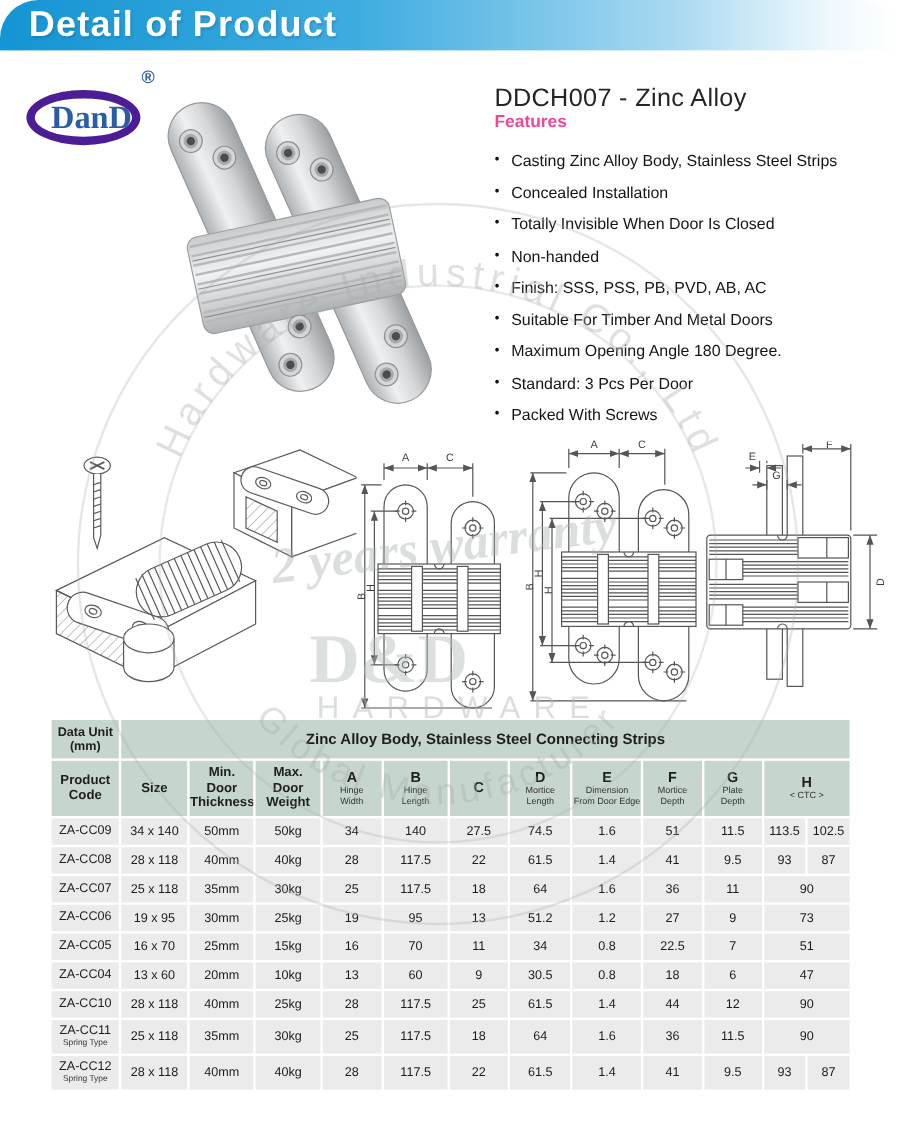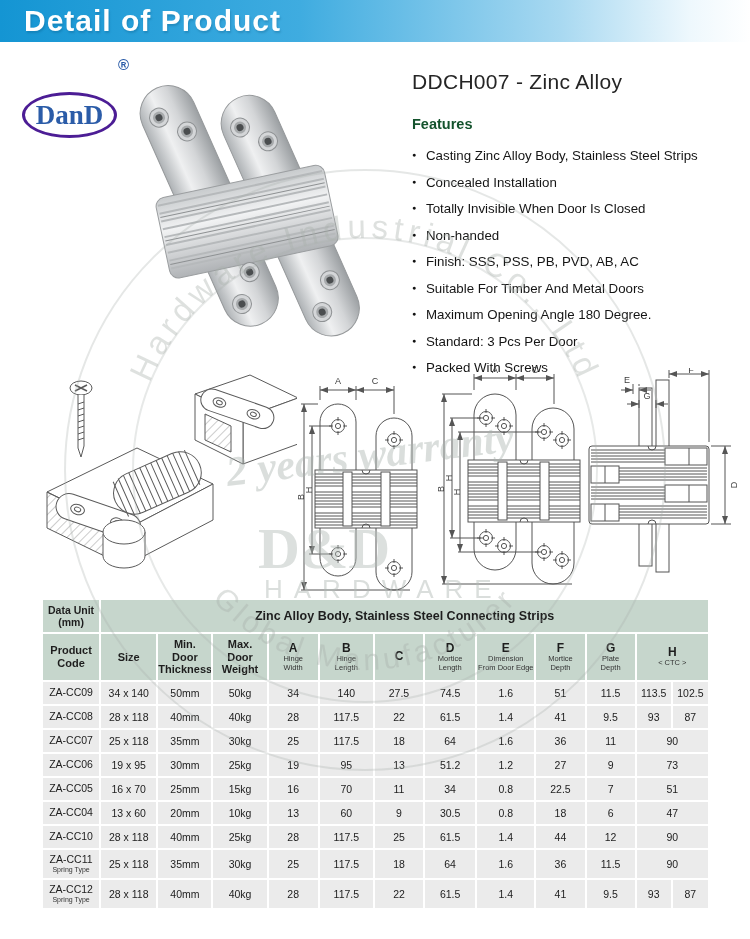--- a/index.html
+++ b/index.html
@@ -1,39 +1,39 @@
 <!DOCTYPE html>
 <html><head>
 <meta charset="utf-8">
 <style>
   * { margin:0; padding:0; box-sizing:border-box; }
   html,body { background:#ffffff; }
   body { font-family:"Liberation Sans", sans-serif; }
-  .page { position:relative; width:750px; height:939px; background:#ffffff; overflow:hidden; }
+  .page { position:relative; width:750px; height:939px; background:#ffffff; overflow:hidden;border-radius:32px; }
 
   
   .banner { position:absolute; left:0; top:0; width:750px; height:42px;
     background:linear-gradient(to right,#1495d3 0%,#3face0 40%,#a9d9f1 75%,#eef8fd 92%,#ffffff 100%); }
   .banner h1 { color:#ffffff; font-size:30px; font-weight:bold; line-height:42px;
     padding-left:24px; letter-spacing:1px; text-shadow:1px 2px 2px rgba(0,70,110,0.25); }
 
   
   .logo { position:absolute; left:22px; top:72px; width:120px; height:55px; }
-  .logo-oval { position:absolute; left:0; top:20px; width:95px; height:46px;
-    border:3px solid #4c1d95; border-radius:50%; display:flex; align-items:center; justify-content:center; }
+  .logo-oval { position:absolute; left:0; top:3px; width:95px; height:46px;
+    border:7px solid #4c1d95; border-radius:50%; display:flex; align-items:center; justify-content:flex-end; }
   .logo-text { font-family:"Liberation Serif", serif; font-weight:bold; font-size:27px; color:#2b5ca8; letter-spacing:0px; }
   .logo-reg { position:absolute; left:96px; top:-16px; font-size:15px; color:#2b5ca8; font-weight:bold; }
 
   
   .photo { position:absolute; left:95px; top:56px; width:305px; height:314px; }
 
   
   .info { position:absolute; left:412px; top:70px; width:330px; }
   .info h2 { font-size:21px; font-weight:normal; color:#252525; letter-spacing:0.3px; }
-  .features-h { margin-top:22px; font-size:14.5px; font-weight:bold; color:#14532d; }
+  .features-h { font-size:14.5px; font-weight:bold; color:#ec4899; }
   .features { list-style:none; margin-top:16px; }
   .features li { position:relative; padding-left:14px; font-size:13.3px; color:#151515; margin-bottom:11.5px; }
   .features li::before { content:"●"; position:absolute; left:0; top:3px; font-size:7px; color:#111; }
 
   
   .drw { position:absolute; }
   .drw svg text { font-family:"Liberation Sans", sans-serif; font-size:9px; fill:#3c3c3c; }
   #iso   { left:45px;  top:372px; width:252px; height:224px; }
   #front1{ left:295px; top:374px; width:140px; height:222px; }
   #front2{ left:438px; top:366px; width:150px; height:232px; }

